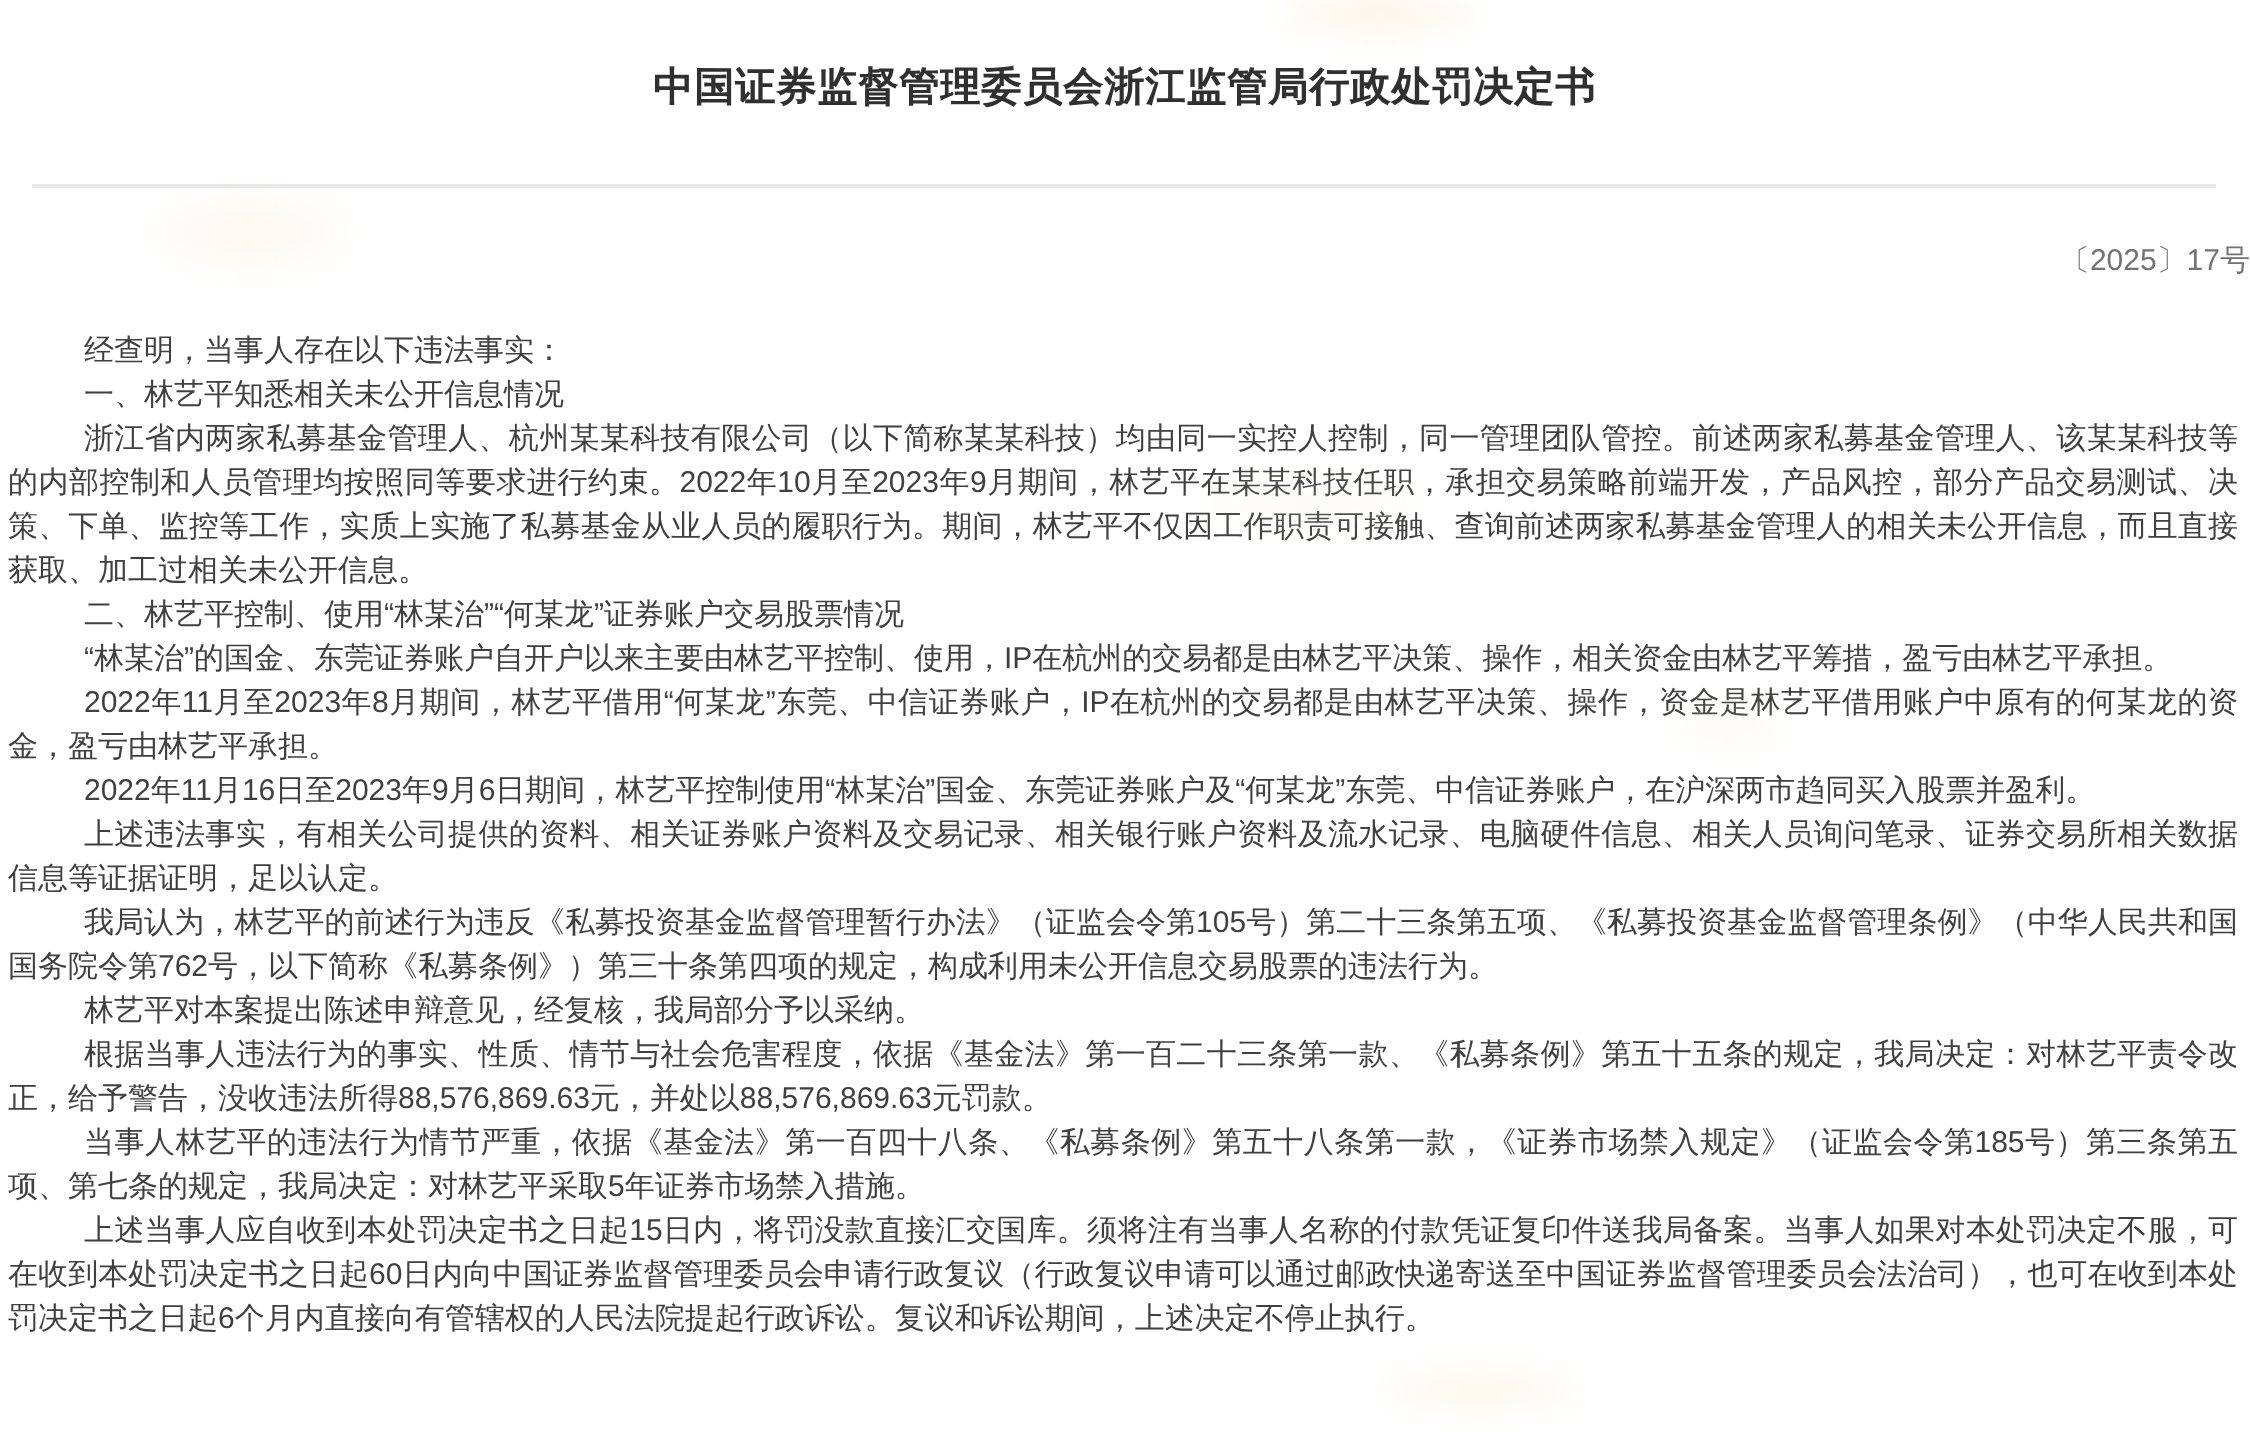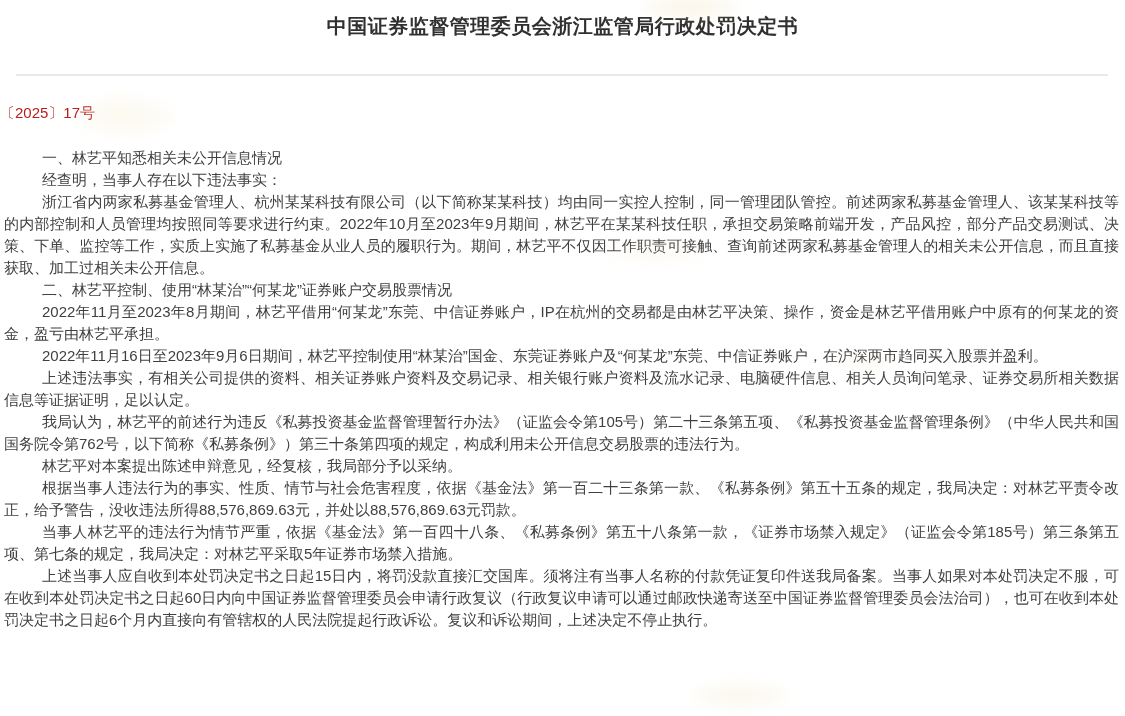--- a/index.html
+++ b/index.html
@@ -16,39 +16,39 @@
     overflow: hidden;
   }
   .page {
     position: relative;
     width: 1125px;
     min-height: 716px;
     background: #ffffff;
   }
   .doc-title {
     margin: 0;
-    padding-top: 14px;
+    padding-top: 32px;
     text-align: center;
     font-size: 20px;
     line-height: 24px;
     font-weight: bold;
     color: #303030;
     letter-spacing: 0.5px;
   }
   .divider {
     height: 0;
     border-top: 2px solid #e9e9ed;
     margin: 36px 17px 0 16px;
   }
   .doc-number {
     margin: 26px 0 0 0;
-    text-align: left;
+    text-align: right;
     font-size: 15px;
     line-height: 22px;
-    color: #b91c1c;
+    color: #737373;
   }
   .content {
     margin: 23px 6px 0 4px;
     font-size: 15px;
     line-height: 22px;
     color: #404040;
     text-align: justify;
   }
   .content p {
     margin: 0;
@@ -80,24 +80,25 @@
   <div class="wm wm4"></div>
   <div class="wm wm5"></div>
 
   <h1 class="doc-title">中国证券监督管理委员会浙江监管局行政处罚决定书</h1>
 
   <div class="divider"></div>
 
   <div class="doc-number">〔2025〕17号</div>
 
   <div class="content">
+    <p>经查明，当事人存在以下违法事实：</p>
     <p>一、林艺平知悉相关未公开信息情况</p>
-    <p>经查明，当事人存在以下违法事实：</p>
     <p>浙江省内两家私募基金管理人、杭州某某科技有限公司（以下简称某某科技）均由同一实控人控制，同一管理团队管控。前述两家私募基金管理人、该某某科技等的内部控制和人员管理均按照同等要求进行约束。2022年10月至2023年9月期间，林艺平在某某科技任职，承担交易策略前端开发，产品风控，部分产品交易测试、决策、下单、监控等工作，实质上实施了私募基金从业人员的履职行为。期间，林艺平不仅因工作职责可接触、查询前述两家私募基金管理人的相关未公开信息，而且直接获取、加工过相关未公开信息。</p>
     <p>二、林艺平控制、使用“林某治”“何某龙”证券账户交易股票情况</p>
+    <p>“林某治”的国金、东莞证券账户自开户以来主要由林艺平控制、使用，IP在杭州的交易都是由林艺平决策、操作，相关资金由林艺平筹措，盈亏由林艺平承担。</p>
     <p>2022年11月至2023年8月期间，林艺平借用“何某龙”东莞、中信证券账户，IP在杭州的交易都是由林艺平决策、操作，资金是林艺平借用账户中原有的何某龙的资金，盈亏由林艺平承担。</p>
     <p>2022年11月16日至2023年9月6日期间，林艺平控制使用“林某治”国金、东莞证券账户及“何某龙”东莞、中信证券账户，在沪深两市趋同买入股票并盈利。</p>
     <p>上述违法事实，有相关公司提供的资料、相关证券账户资料及交易记录、相关银行账户资料及流水记录、电脑硬件信息、相关人员询问笔录、证券交易所相关数据信息等证据证明，足以认定。</p>
     <p>我局认为，林艺平的前述行为违反《私募投资基金监督管理暂行办法》（证监会令第105号）第二十三条第五项、《私募投资基金监督管理条例》（中华人民共和国国务院令第762号，以下简称《私募条例》）第三十条第四项的规定，构成利用未公开信息交易股票的违法行为。</p>
     <p>林艺平对本案提出陈述申辩意见，经复核，我局部分予以采纳。</p>
     <p>根据当事人违法行为的事实、性质、情节与社会危害程度，依据《基金法》第一百二十三条第一款、《私募条例》第五十五条的规定，我局决定：对林艺平责令改正，给予警告，没收违法所得88,576,869.63元，并处以88,576,869.63元罚款。</p>
     <p>当事人林艺平的违法行为情节严重，依据《基金法》第一百四十八条、《私募条例》第五十八条第一款，《证券市场禁入规定》（证监会令第185号）第三条第五项、第七条的规定，我局决定：对林艺平采取5年证券市场禁入措施。</p>
     <p>上述当事人应自收到本处罚决定书之日起15日内，将罚没款直接汇交国库。须将注有当事人名称的付款凭证复印件送我局备案。当事人如果对本处罚决定不服，可在收到本处罚决定书之日起60日内向中国证券监督管理委员会申请行政复议（行政复议申请可以通过邮政快递寄送至中国证券监督管理委员会法治司），也可在收到本处罚决定书之日起6个月内直接向有管辖权的人民法院提起行政诉讼。复议和诉讼期间，上述决定不停止执行。</p>
   </div>
 

